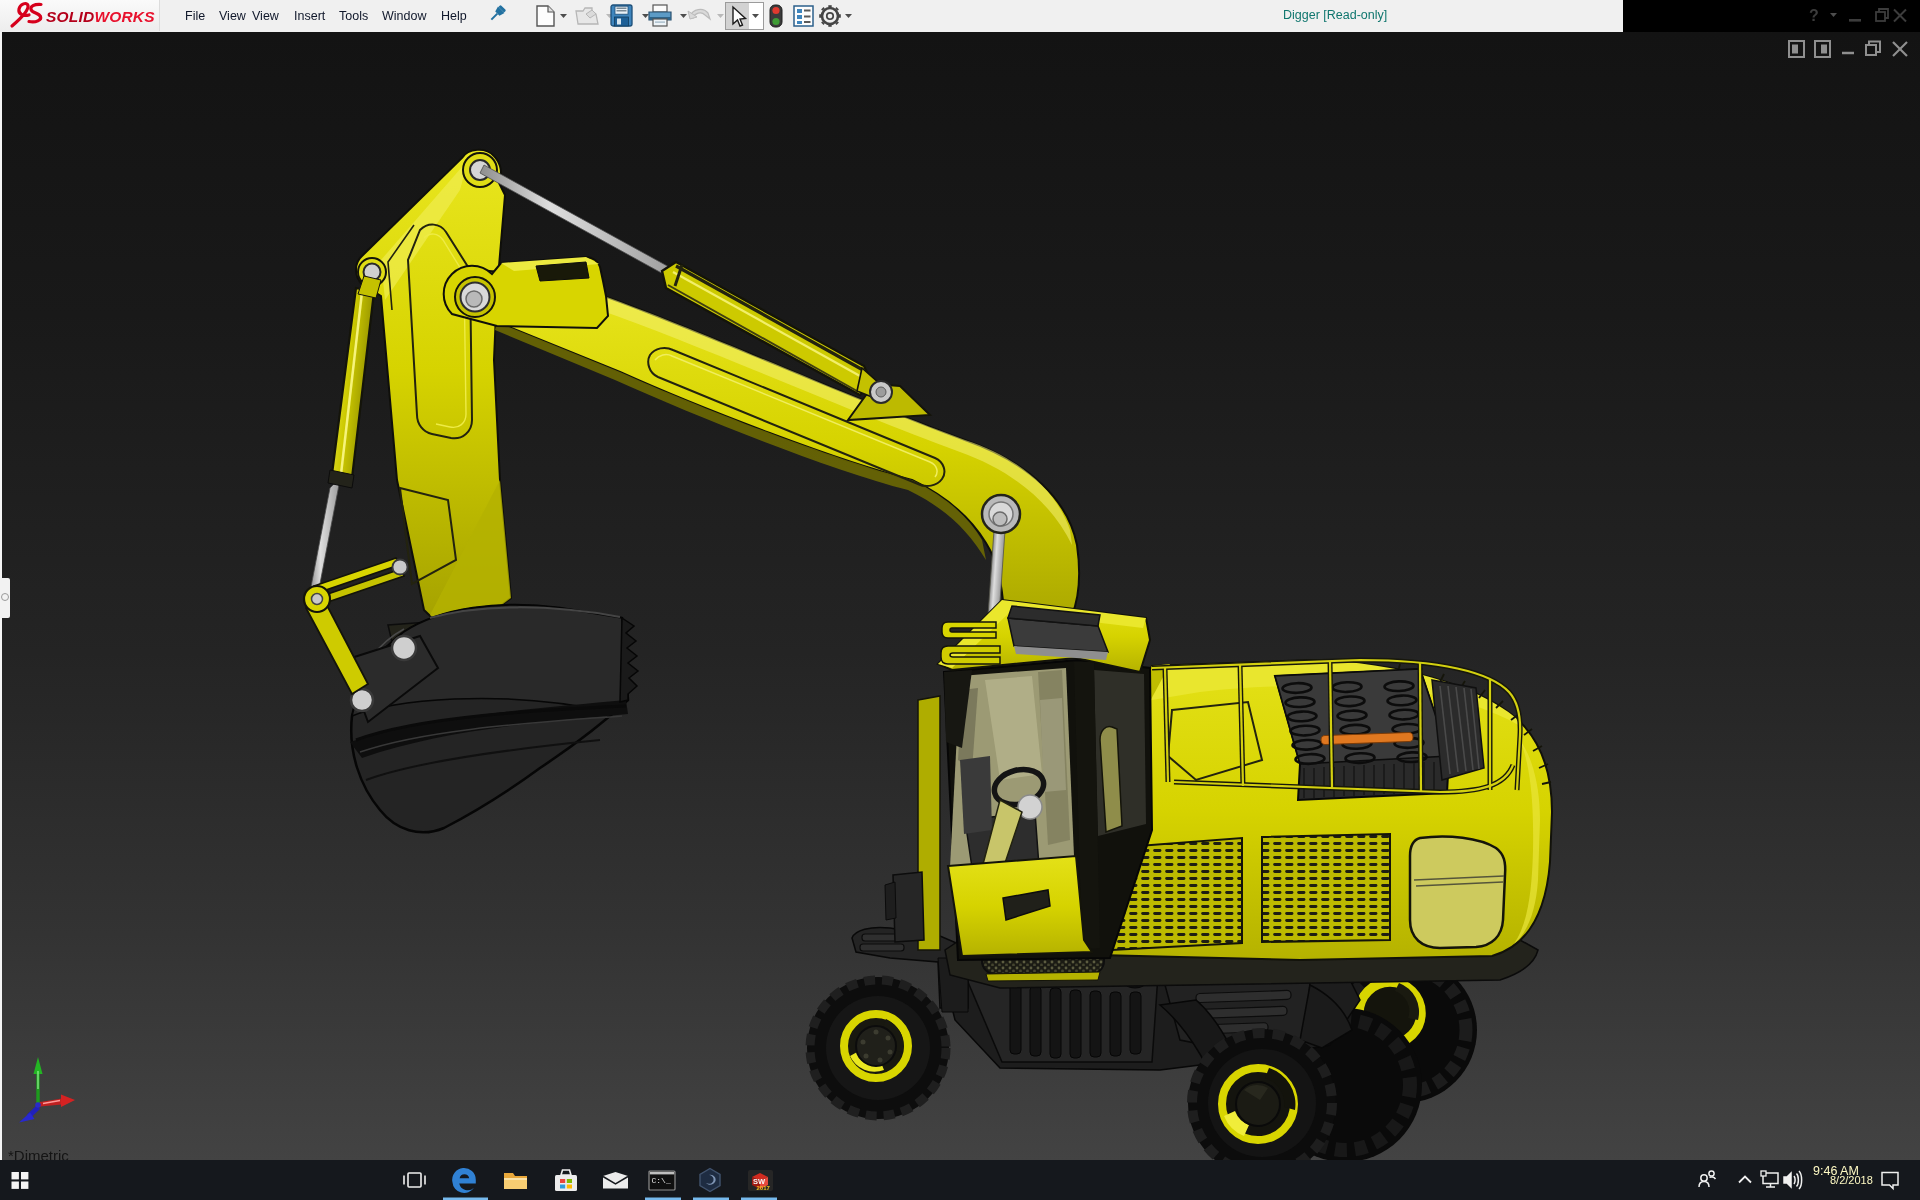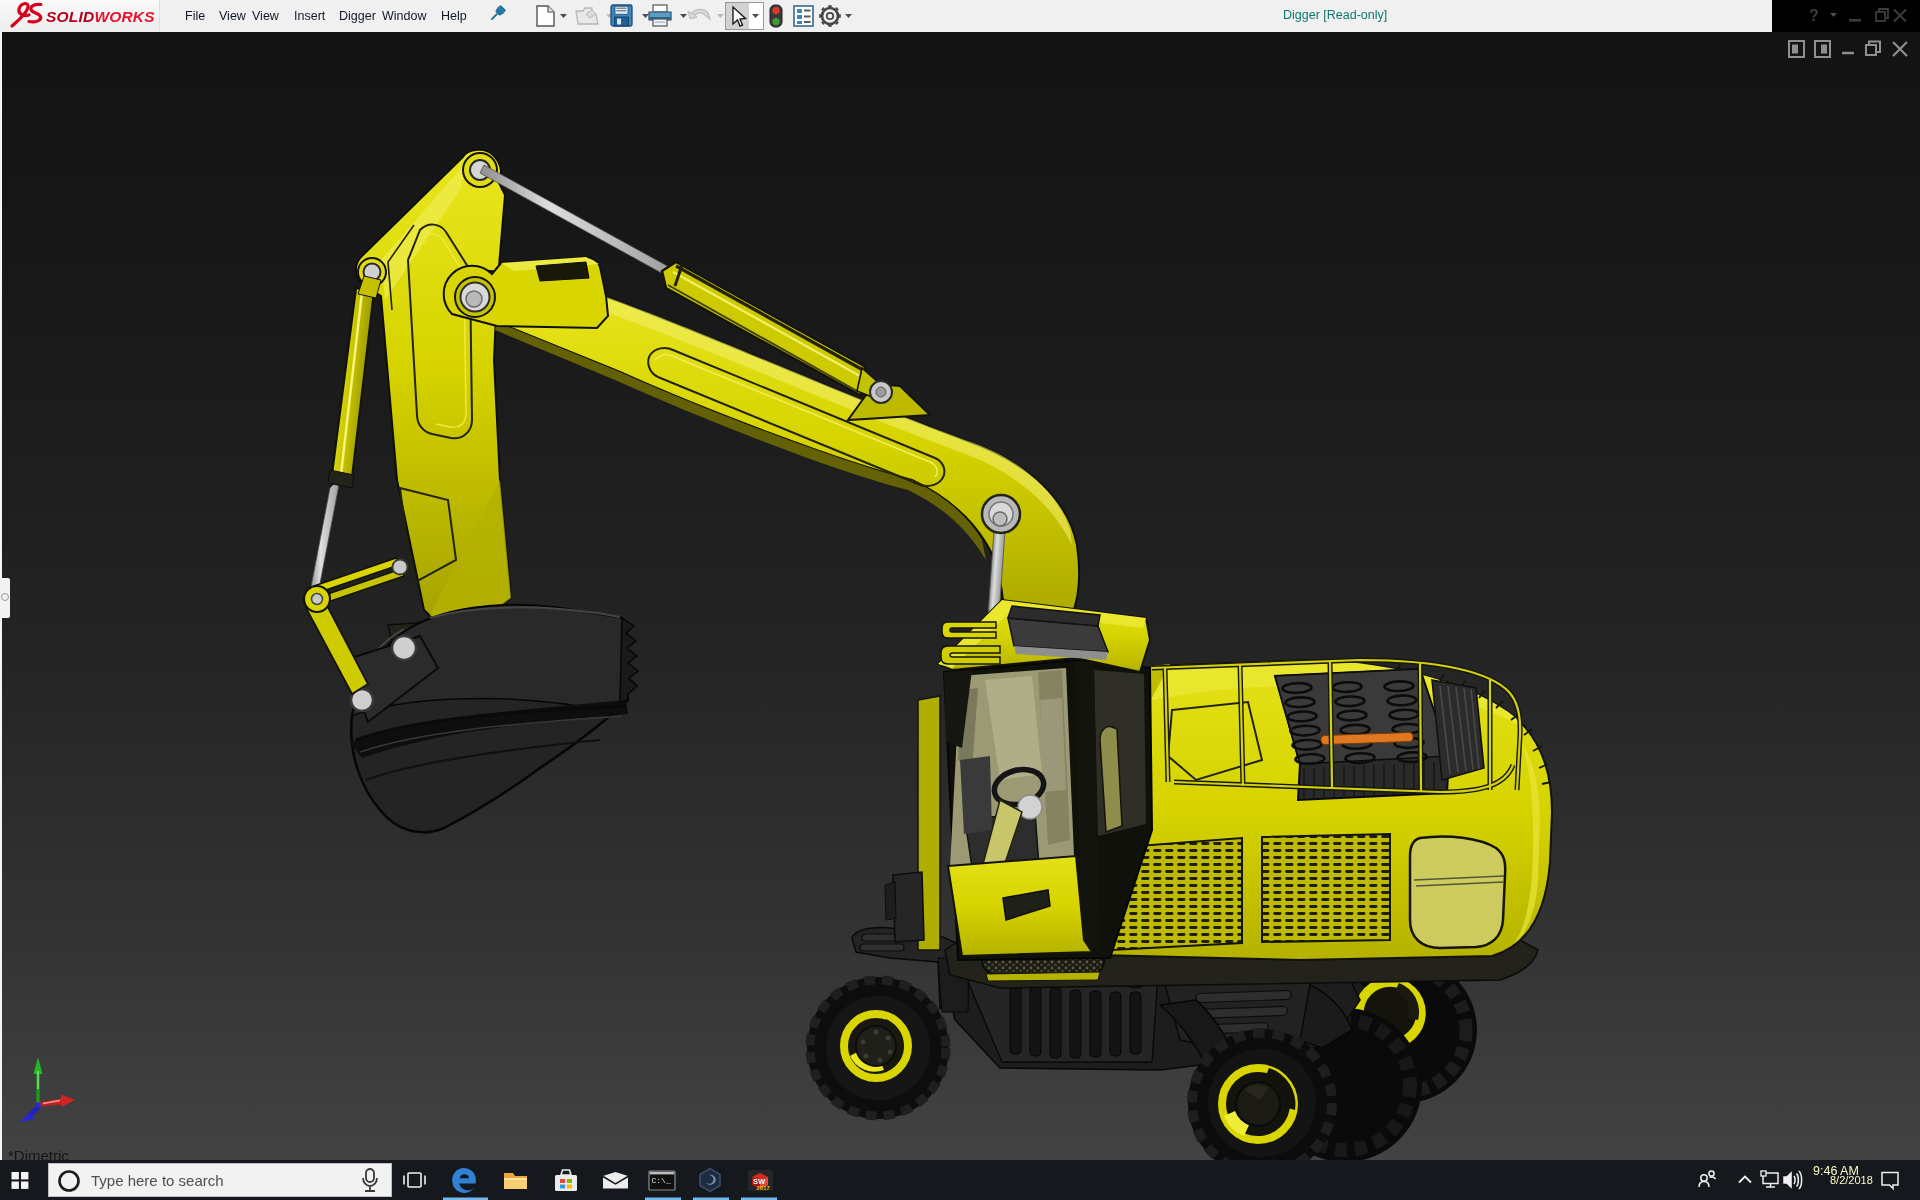--- a/index.html
+++ b/index.html
@@ -1,18 +1,18 @@
 <!DOCTYPE html>
 <html><head>
 <meta charset="utf-8">
 <style>
   * { margin:0; padding:0; box-sizing:border-box; }
   html,body { width:1920px; height:1200px; overflow:hidden; background:#000; }
   body { font-family:"Liberation Sans", sans-serif; position:relative; }
-  #menubar { position:absolute; top:0; left:0; width:1772px; height:32px;
+  #menubar { position:absolute; top:0; left:0; width:1623px; height:32px;
     background:#f0f0f0; z-index:10; }
   #logobox { position:absolute; top:0; left:0; width:160px; height:31px;
     background:linear-gradient(#fafafa,#ededed); border-right:1px solid #dcdcdc; }
   .menu { position:absolute; top:0; height:32px; line-height:32px; font-size:12.5px;
     color:#0f172a; }
   #title { position:absolute; top:0; left:1283px; height:32px; line-height:31px;
     font-size:12.5px; color:#0f766e; }
   #vp { position:absolute; top:32px; left:0; width:1920px; height:1128px;
     background:linear-gradient(180deg,#131313 0%, #191919 25%, #242424 55%, #333333 80%, #434343 100%); }
   #vpstrip { position:absolute; top:32px; left:0; width:2px; height:1128px; background:#f5f5f5; z-index:3; }
@@ -430,21 +430,21 @@
       <g stroke="#d6001c" fill="none" stroke-linecap="round">
         <path d="M 12,26 C 19,20 29,11 28,5.5 C 27,1.5 20,4 19,9 C 18,14 23,16.5 29,15" stroke-width="3.2"></path>
         <path d="M 41,4.5 C 34,4 30,6.5 31,9.5 C 32,13 39,13 40.5,16.5 C 41.8,20 36,23 29,21.5" stroke-width="3.2"></path>
       </g>
       <text x="46" y="21.5" font-size="15.5" font-weight="bold" font-style="italic" fill="#b4001a" letter-spacing="0.2" font-family="Liberation Sans, sans-serif">SOLID<tspan fill="#e8112d">WORKS</tspan></text>
     </svg>
     <div class="menu" style="left:185px">File</div>
     <div class="menu" style="left:219px">View</div>
     <div class="menu" style="left:252px">View</div>
     <div class="menu" style="left:294px">Insert</div>
-    <div class="menu" style="left:339px">Digger</div>
+    <div class="menu" style="left:339px">Tools</div>
     <div class="menu" style="left:382px">Window</div>
     <div class="menu" style="left:441px">Help</div>
     <svg id="toolbar" width="870" height="32" style="position:absolute;top:0;left:480px">
 
       <g transform="translate(17,14) rotate(45)" fill="#2271a1">
         <rect x="-4" y="-9" width="8" height="3" rx="1.2"></rect>
         <path d="M -4.5,-6 L 4.5,-6 L 3,-0.5 L -3,-0.5 Z"></path>
         <rect x="-1" y="-0.5" width="2" height="8.5"></rect>
       </g>
 
@@ -597,30 +597,20 @@
         <text x="8.5" y="20" font-size="6" font-weight="bold" fill="#f0c020" font-family="Liberation Sans, sans-serif">2017</text>
       </g>
 
       <g fill="#76b9ed">
         <rect x="443" y="37.5" width="45" height="2.5"></rect>
         <rect x="645" y="37.5" width="36" height="2.5"></rect>
         <rect x="693" y="37.5" width="36" height="2.5"></rect>
         <rect x="741" y="37.5" width="36" height="2.5"></rect>
       </g>
     </svg>
-    <div id="searchbox">
-      <span>Type here to search</span>
-      <svg width="344" height="34" style="position:absolute;top:0;left:0">
-        <circle cx="20" cy="17" r="9.5" fill="none" stroke="#1b1b1b" stroke-width="2.6"></circle>
-        <g fill="none" stroke="#3a3a3a" stroke-width="1.8">
-          <rect x="317" y="5" width="8" height="13" rx="4"></rect>
-          <path d="M 314,14 C 314,19 318,22 321,22 C 324,22 328,19 328,14 M 321,22 L 321,27 M 316,27 L 326,27"></path>
-        </g>
-      </svg>
-    </div>
     <svg id="trayicons" width="260" height="40" style="position:absolute;top:0;left:1660px">
 
       <g fill="none" stroke="#f0f0f0" stroke-width="1.5">
         <circle cx="44" cy="18" r="3.2"></circle>
         <path d="M 39,27 C 39,23.5 41,21.5 44,21.5 C 47,21.5 49,23.5 49,27"></path>
         <circle cx="51.5" cy="13.5" r="2.6"></circle>
         <path d="M 49.5,17.5 C 51,16.5 54,16.6 55.5,19"></path>
       </g>
 
       <path d="M 79,22.5 L 85,16.5 L 91,22.5" fill="none" stroke="#f0f0f0" stroke-width="1.8"></path>

